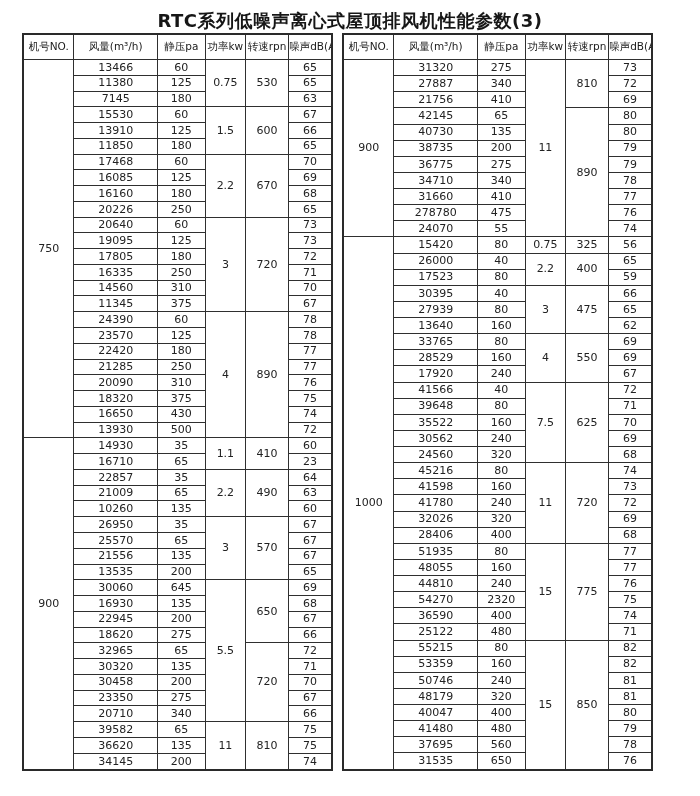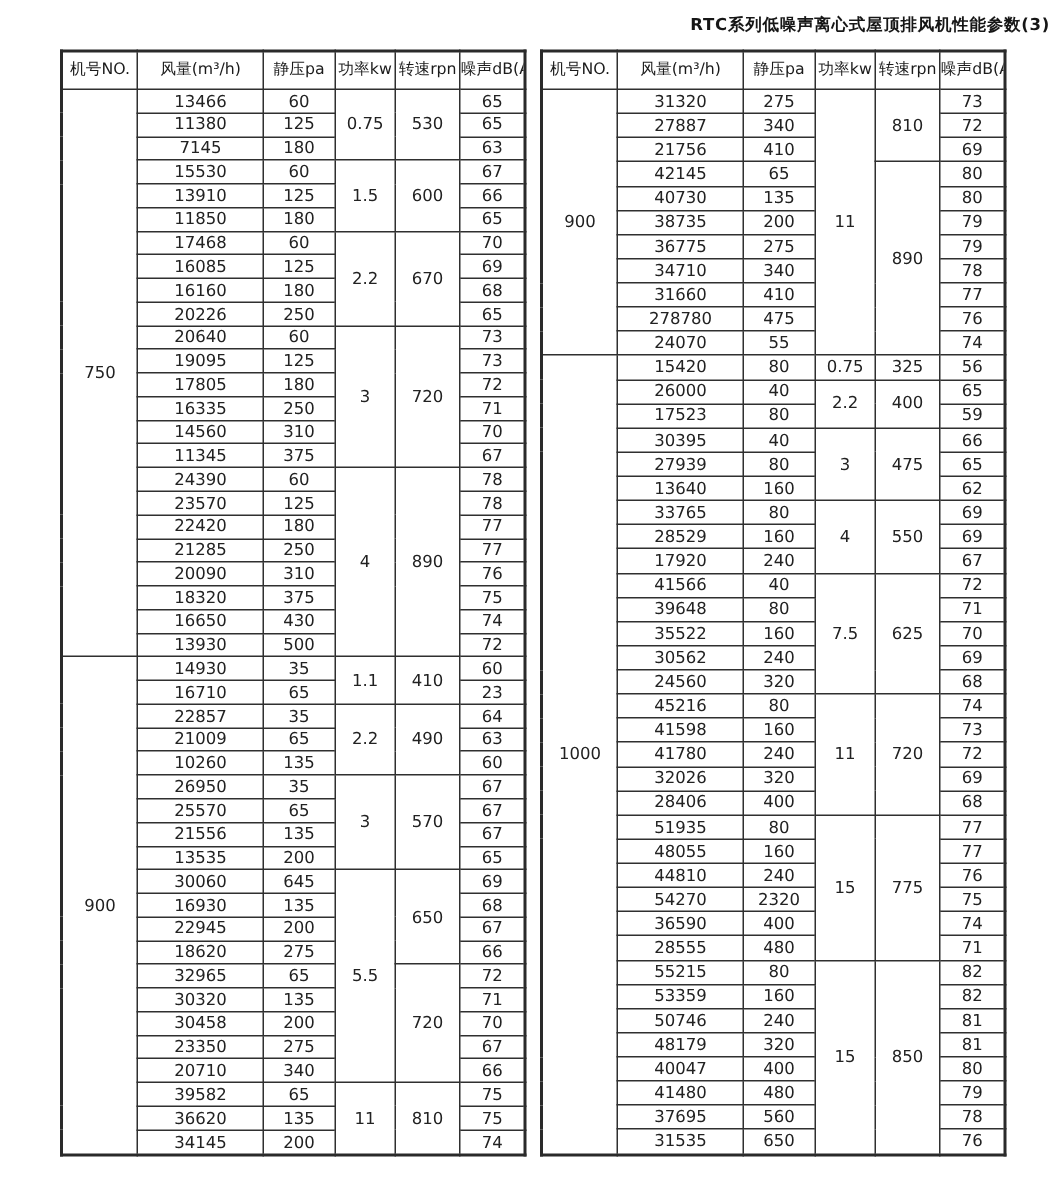--- a/index.html
+++ b/index.html
@@ -4,24 +4,24 @@
 <style>
   html, body { margin:0; padding:0; }
   body {
     width:700px; height:796px; background:#ffffff;
     font-family:"DejaVu Sans","Liberation Sans",sans-serif;
     color:#1f1f1f;
   }
   .page { position:relative; width:700px; height:796px; background:#ffffff; overflow:hidden; }
   .title {
     position:absolute; top:9px; left:0; width:100%;
-    text-align:right; font-size:11px; font-weight:bold; letter-spacing:0.5px;
+    text-align:center; font-size:18px; font-weight:bold; letter-spacing:0.5px;
     color:#161616;
   }
-  .tables { position:absolute; top:33px; left:40px; display:flex; gap:9px; }
+  .tables { position:absolute; top:33px; left:22px; display:flex; gap:9px; }
   table.spec-table {
     border-collapse:collapse; table-layout:fixed;
     width:311px; height:738px;
     border:2px solid #2a2a2a;
     background:#ffffff;
   }
   .spec-table th, .spec-table td {
     border:1px solid #2f2f2f;
     text-align:center; vertical-align:middle;
     padding:0; margin:0;
@@ -524,21 +524,21 @@
             <td>54270</td>
             <td>2320</td>
             <td>75</td>
           </tr>
           <tr>
             <td>36590</td>
             <td>400</td>
             <td>74</td>
           </tr>
           <tr>
-            <td>28555</td>
+            <td>25122</td>
             <td>480</td>
             <td>71</td>
           </tr>
           <tr>
             <td>55215</td>
             <td>80</td>
             <td rowspan="8">15</td>
             <td rowspan="8">850</td>
             <td>82</td>
           </tr>

